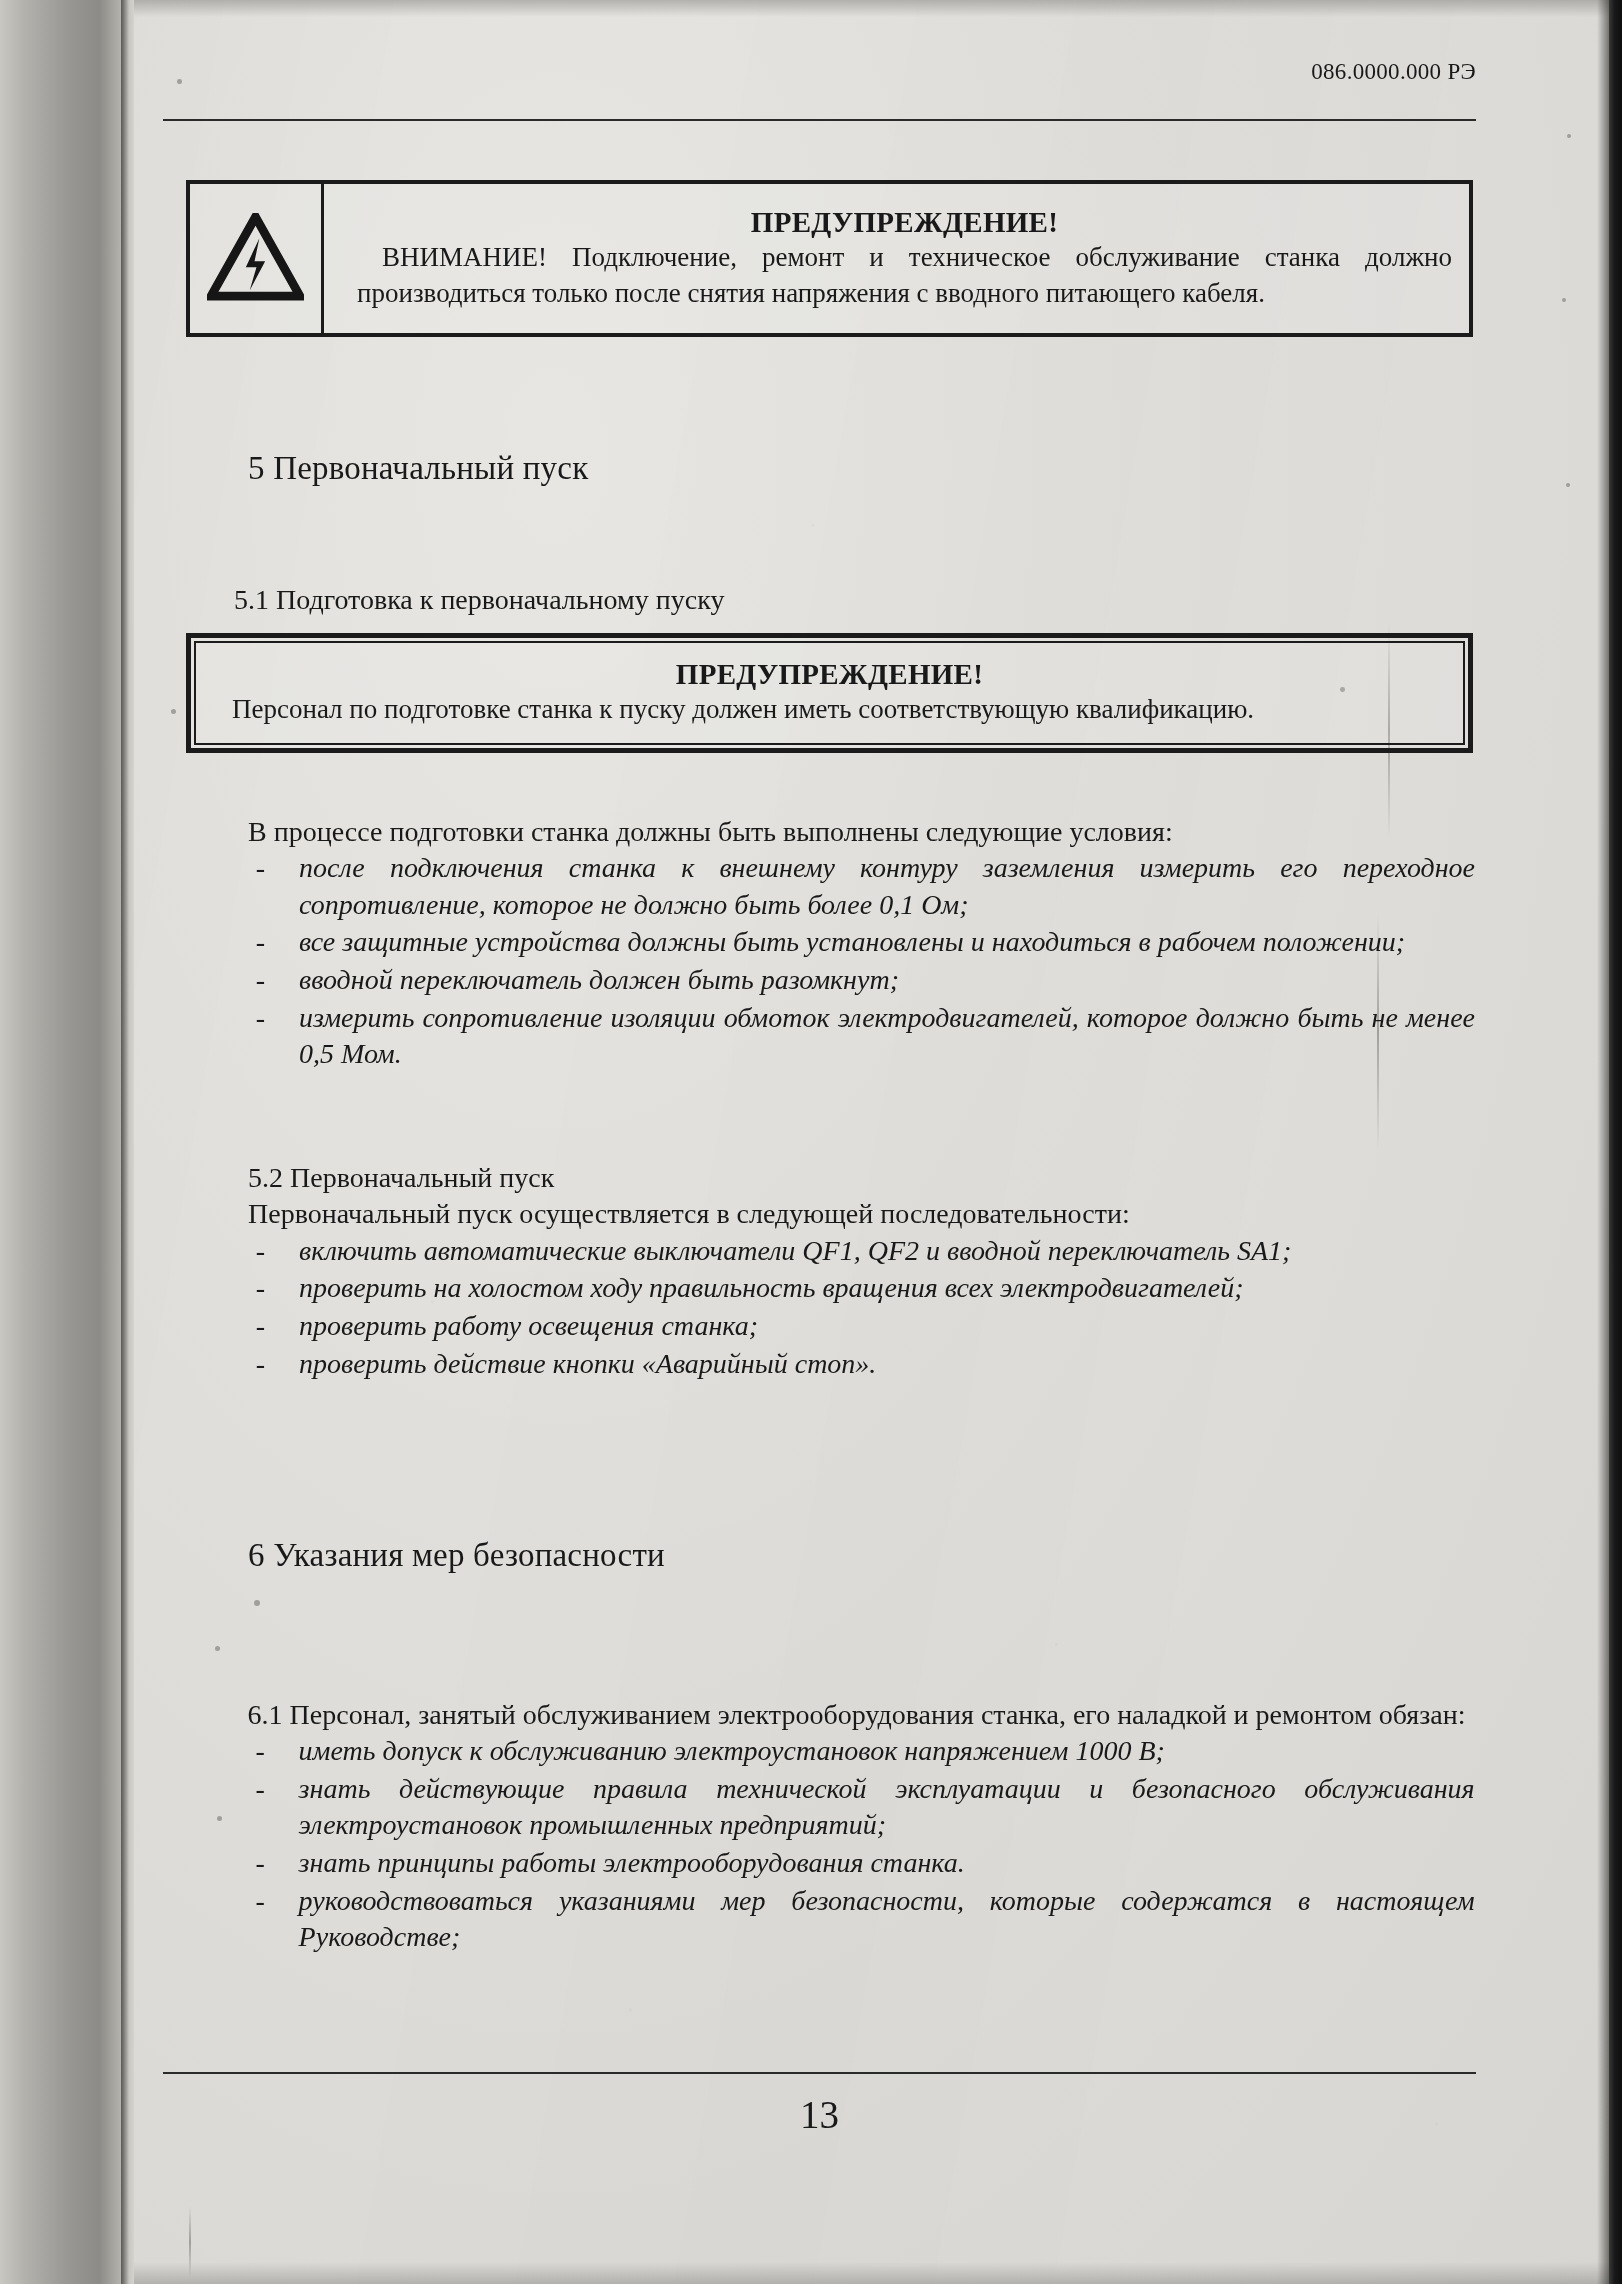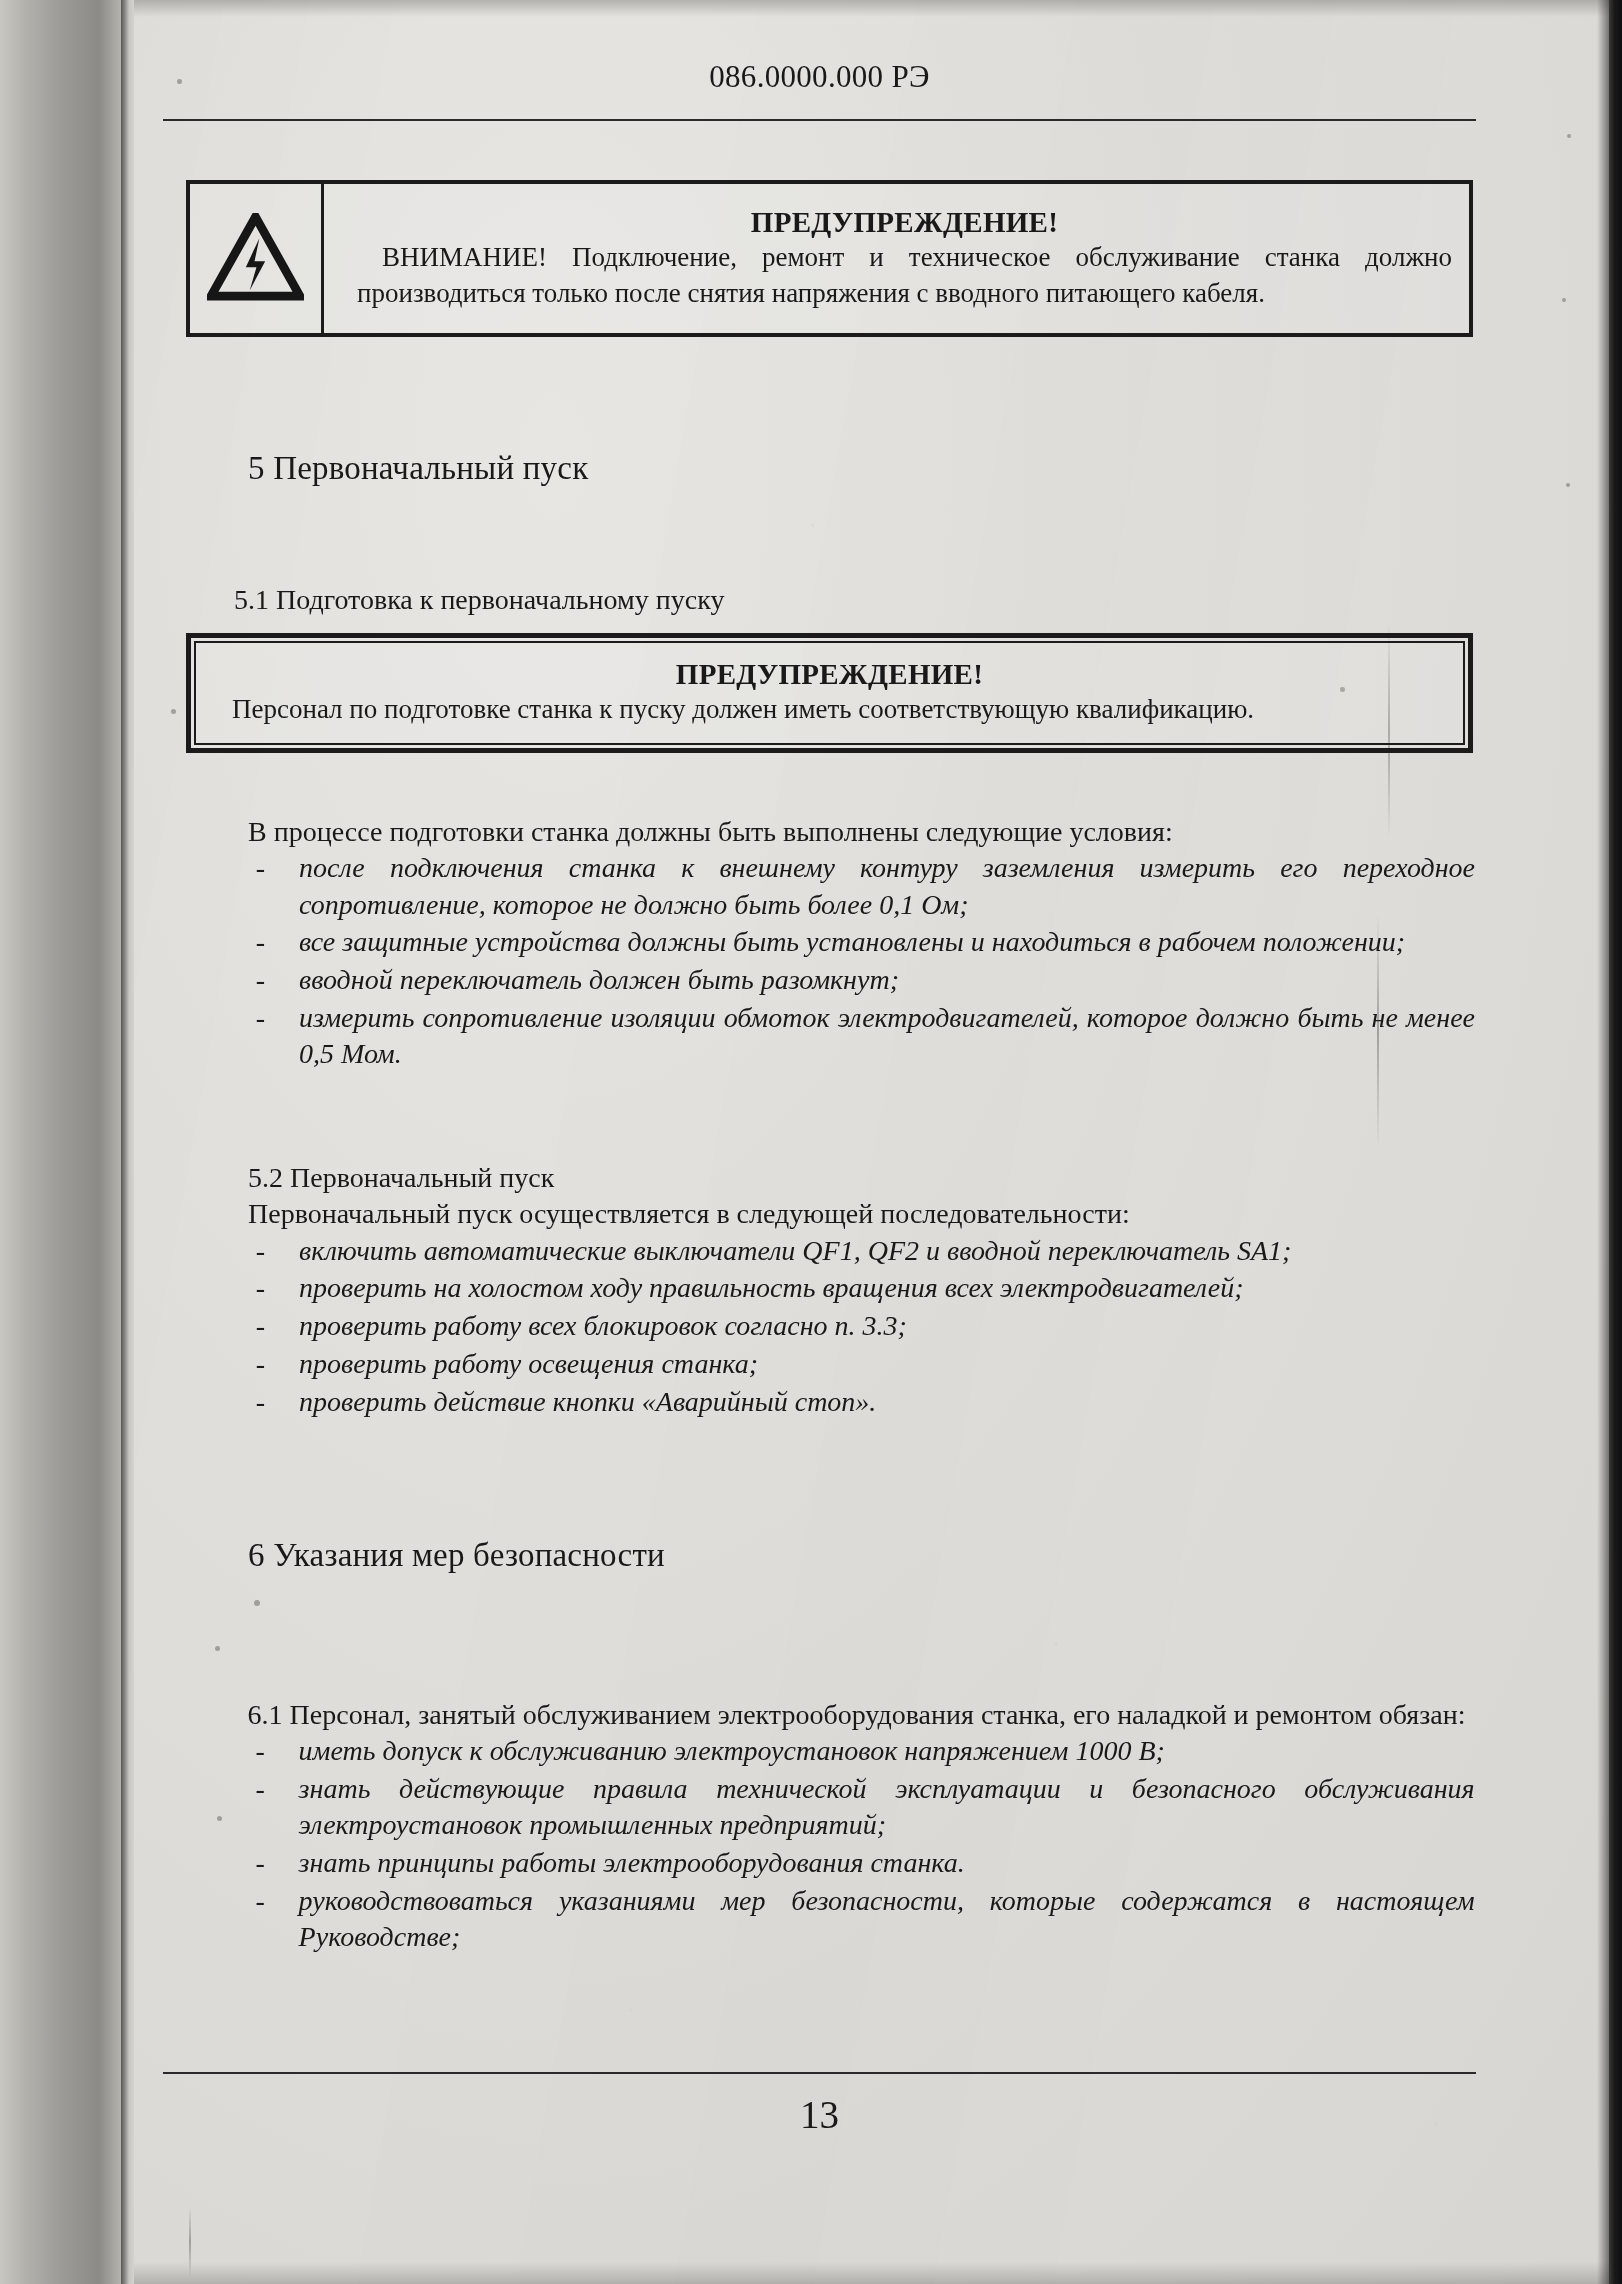--- a/index.html
+++ b/index.html
@@ -92,22 +92,22 @@
     top: 0;
     width: 1313px;
     height: 2284px;
   }
 
   
   .doc-header {
     position: absolute;
     left: 0; top: 59px;
     width: 1313px;
-    text-align: center;
-    font-size: 31px;
+    text-align: right;
+    font-size: 23px;
     letter-spacing: 0.3px;
   }
   .rule {
     position: absolute;
     left: 0;
     width: 1313px;
     height: 0;
     border-top: 2px solid #2a2a2a;
   }
   .rule.top { top: 119px; }
@@ -329,21 +329,20 @@
         <li>измерить сопротивление изоляции обмоток электродвигателей, которое должно быть не менее 0,5 Мом.</li>
       </ul>
     </div>
 
     <div class="block" id="sec-5-2">
       <div class="para">5.2 Первоначальный пуск</div>
       <div class="para lead">Первоначальный пуск осуществляется в следующей последовательности:</div>
       <ul class="dash">
         <li>включить автоматические выключатели QF1, QF2 и вводной переключатель SA1;</li>
         <li>проверить на холостом ходу правильность вращения всех электродвигателей;</li>
-        <li>проверить работу всех блокировок согласно п. 3.3;</li>
         <li>проверить работу освещения станка;</li>
         <li>проверить действие кнопки «Аварийный стоп».</li>
       </ul>
     </div>
 
     <div class="h1" id="heading-6">6 Указания мер безопасности</div>
 
     <div class="block" id="sec-6-1">
       <div class="para lead" style="text-indent:65px;">6.1 Персонал, занятый обслуживанием электрооборудования станка, его наладкой и ремонтом обязан:</div>
       <ul class="dash indent">

